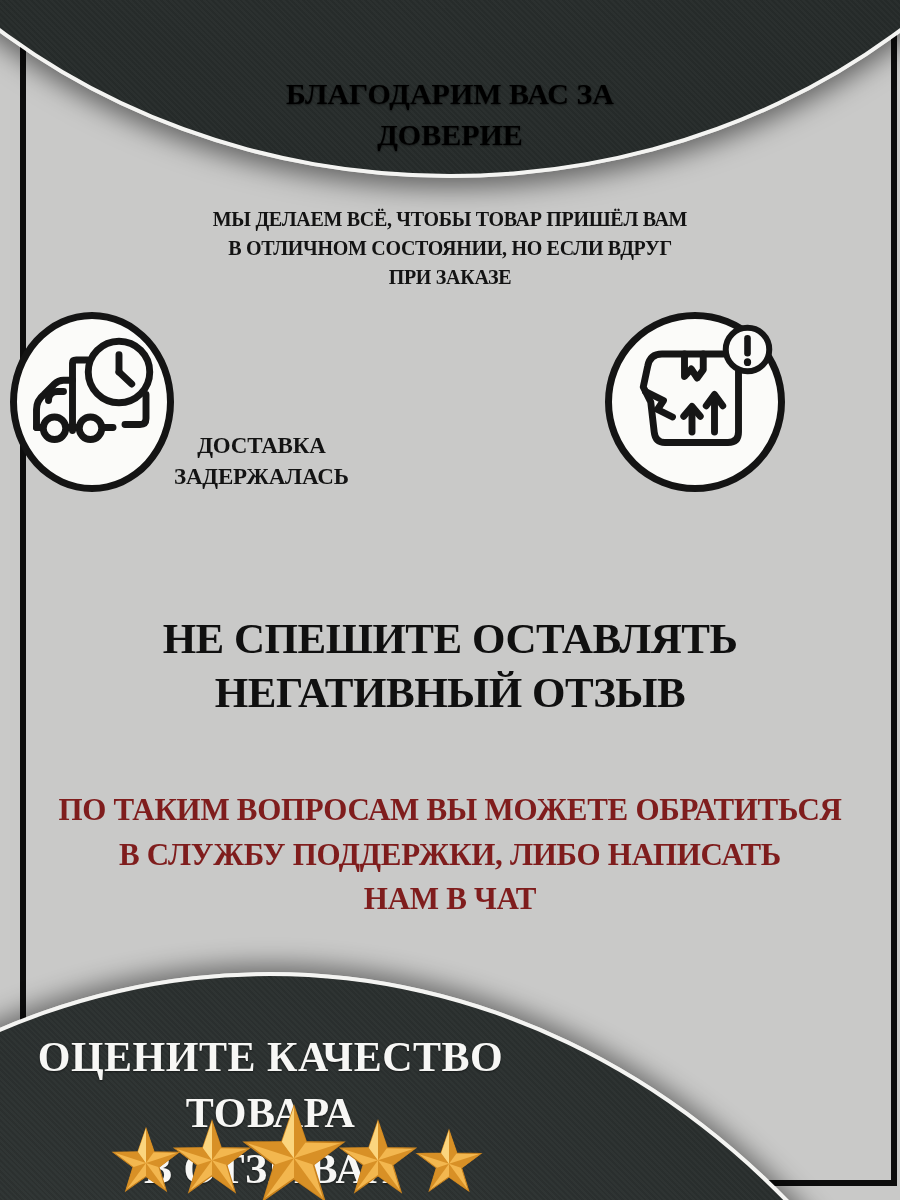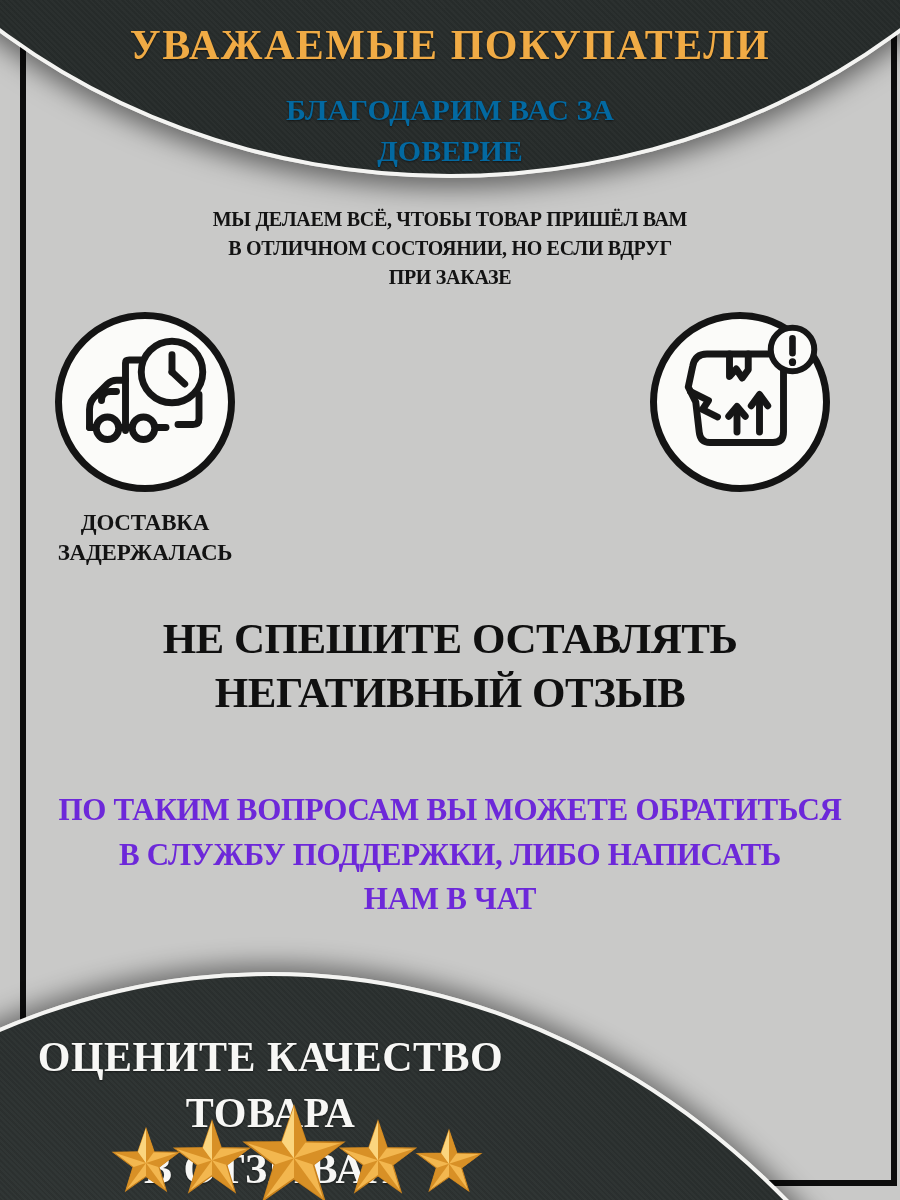--- a/index.html
+++ b/index.html
@@ -32,31 +32,31 @@
   .arc-bottom{left:-510px;top:972px;width:1560px;height:1800px;box-shadow:0 -8px 24px rgba(0,0,0,.45);}
 
   .txt{position:absolute;z-index:3;white-space:pre-line;text-align:center;}
 
   .title{
     left:0;width:900px;top:22px;
     font-size:42px;line-height:1.1;letter-spacing:1.5px;
     color:#f0ab45;text-shadow:0 1px 2px rgba(0,0,0,.55);
   }
   .subtitle{
-    left:0;width:900px;top:90px;
+    left:0;width:900px;top:74px;
     font-size:30px;line-height:1.36;
-    color:#0369a1;text-shadow:0 1px 2px rgba(0,0,0,.5);
+    color:#000000;text-shadow:0 1px 2px rgba(0,0,0,.5);
   }
   .intro{
     left:20px;width:860px;top:205px;
     font-size:20px;line-height:1.44;letter-spacing:-0.3px;
     color:#131313;
   }
   .issues{position:absolute;left:0;top:312px;width:900px;height:290px;z-index:3;}
-  .issue-col{position:absolute;top:0;width:270px;display:flex;flex-direction:column;align-items:center;}
+  .issue-col{position:absolute;top:0;width:270px;display:flex;flex-direction:row;align-items:flex-end;}
   .issue-col.c1{left:10px;}
   .issue-col.c2{left:317px;}
   .issue-col.c3{left:605px;}
   .issue-circle{
     width:166px;height:166px;border-radius:50%;
     border:7px solid #141414;background:#fbfbf9;
     display:flex;align-items:center;justify-content:center;
     overflow:visible;
   }
   .issue-circle svg{overflow:visible;}
@@ -66,21 +66,21 @@
     color:#131313;text-align:center;white-space:pre-line;
   }
   .warn-heading{
     left:20px;width:860px;top:612px;
     font-size:43px;line-height:1.25;letter-spacing:-0.5px;
     color:#101010;
   }
   .warn-body{
     left:20px;width:860px;top:788px;
     font-size:31px;line-height:1.44;letter-spacing:-0.3px;
-    color:#6d28d9;
+    color:#7f1d1d;
   }
   .footer-text{
     left:18px;width:505px;top:1030px;
     font-size:42px;line-height:1.33;letter-spacing:0.5px;
     color:#f7f7f5;text-shadow:0 1px 2px rgba(0,0,0,.5);
   }
   .stars{position:absolute;left:0;top:0;width:900px;height:1200px;z-index:3;pointer-events:none;}
   .star{position:absolute;}
   .ico{stroke:#161616;fill:none;stroke-width:4.6;stroke-linecap:round;stroke-linejoin:round;}
 </style>
@@ -92,21 +92,20 @@
   <div class="frame"></div>
 
   <div class="arc arc-top">
     <div class="arc-texture"></div>
   </div>
 
   <div class="arc arc-bottom">
     <div class="arc-texture"></div>
   </div>
 
-  <div class="txt title">УВАЖАЕМЫЕ ПОКУПАТЕЛИ</div>
   <div class="txt subtitle">БЛАГОДАРИМ ВАС ЗА
 ДОВЕРИЕ</div>
 
   <div class="txt intro">МЫ ДЕЛАЕМ ВСЁ, ЧТОБЫ ТОВАР ПРИШЁЛ ВАМ
 В ОТЛИЧНОМ СОСТОЯНИИ, НО ЕСЛИ ВДРУГ
 ПРИ ЗАКАЗЕ</div>
 
   <div class="issues">
 
     <div class="issue-col c1">

